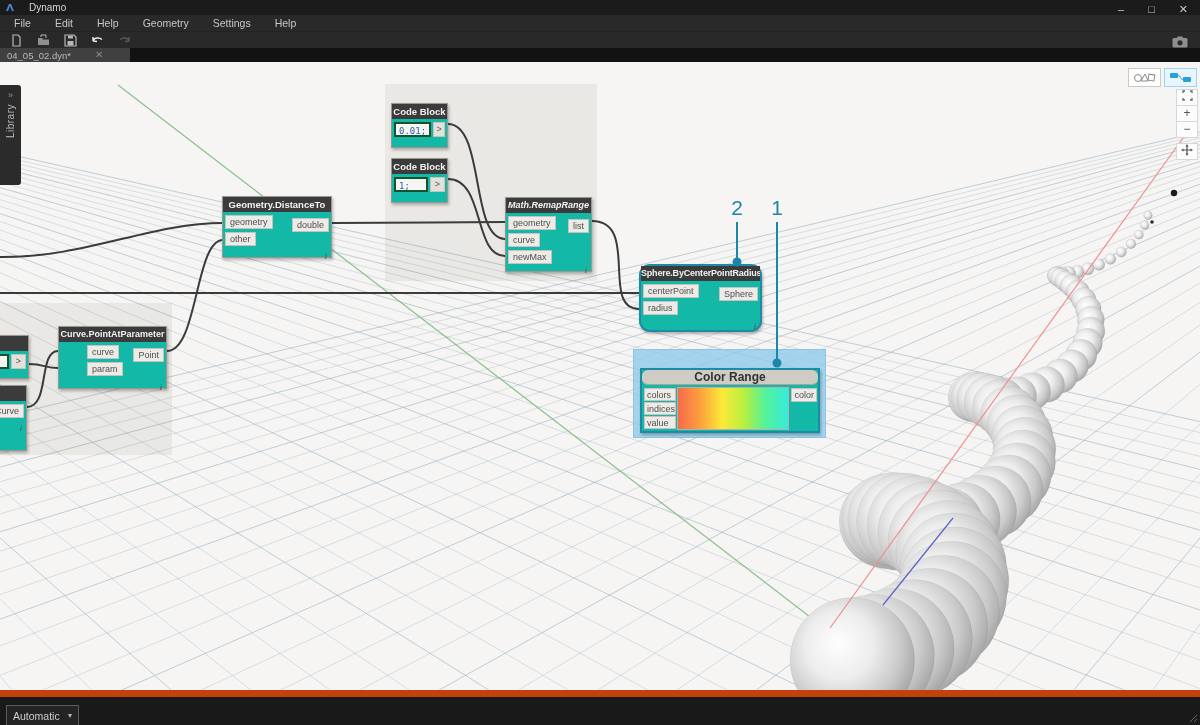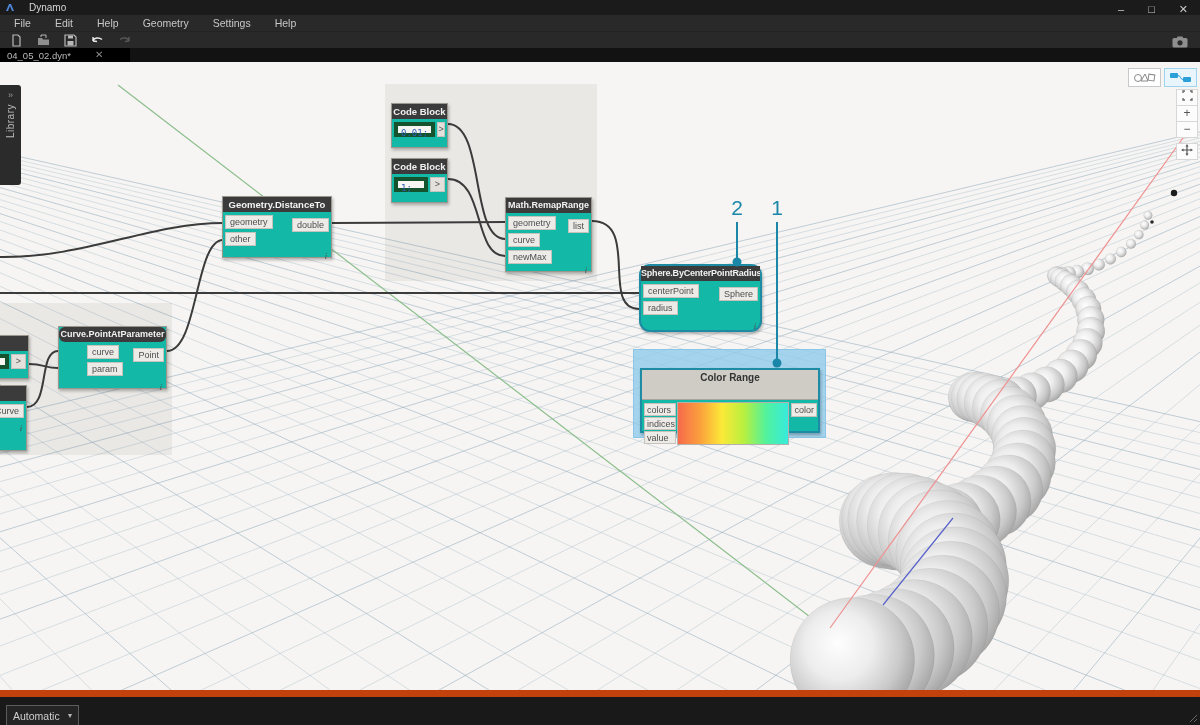--- a/index.html
+++ b/index.html
@@ -13,21 +13,21 @@
   .menubar { position:absolute; top:15px; left:0; width:1200px; height:16px;
     background:#292929; display:flex; align-items:center; padding-left:2px; }
   .menu-item { color:#c7c7c7; font-size:10.5px; padding:0 12px; }
   .toolbar { position:absolute; top:31px; left:0; width:1200px; height:17px;
     background:#292929; border-top:1px solid #232323; display:flex; align-items:center;
     gap:14px; padding-left:10px; }
   .tb-icon { width:13px; height:13px; display:inline-block; }
   .tb-right { position:absolute; right:12px; top:2px; }
   .tabbar { position:absolute; top:48px; left:0; width:1200px; height:14px;
     background:#121212; display:flex; }
-  .tab { width:130px; height:14px; background:#000000; color:#b9b9b9; font-size:9.5px;
+  .tab { width:130px; height:14px; background:#404040; color:#b9b9b9; font-size:9.5px;
     display:flex; align-items:center; justify-content:flex-start; padding:0 7px;gap:24px; }
   .tab-close { color:#8a8a8a; font-size:10px; line-height:10px; }
 
   .canvas { position:absolute; top:62px; left:0; width:1200px; height:628px;
     background:#f6f5f3; overflow:hidden; }
   .canvas svg.bg { position:absolute; top:0; left:0; }
 
   .library-tab { position:absolute; left:0; top:23px; width:21px; height:100px;
     background:#2b2b2b; border-radius:0 3px 3px 0; z-index:50; display:flex;
     flex-direction:column; align-items:center; padding-top:5px; gap:4px; }
@@ -43,26 +43,26 @@
     height:15px; line-height:15px; text-align:center; white-space:nowrap; overflow:hidden; }
   .node-body { position:relative; width:100%; }
   .prow { display:flex; margin-top:3px; }
   .pin { background:#edebe7; border:1px solid #c7c3bc; color:#4e4e4e; font-size:9px;
     padding:0 4px; height:14px; line-height:13px; margin-left:2px; white-space:nowrap; }
   .pout { position:absolute; right:2px; top:3px; background:#edebe7; border:1px solid #c7c3bc;
     color:#4e4e4e; font-size:9px; padding:0 4px; height:14px; line-height:13px; }
   .lacing { position:absolute; right:4px; bottom:0px; color:#4a4a4a; font-size:8.5px;
     font-style:italic; font-family:"Liberation Serif", serif; }
   .cb-row { display:flex; margin:3px 2px 0 2px; gap:2px; }
-  .cb-code { flex:1; background:#f7f5f2; border:4px solid #14532d; color:#2a5db0;
+  .cb-code { flex:1; background:#f7f5f2; border:2px solid #14532d; color:#2a5db0;
     font-family:"DejaVu Sans Mono", monospace; font-size:9px; padding:0 3px; height:15px; line-height:14px; }
   .cb-out { width:15px; background:#e4e1dc; border:1px solid #c7c3bc; color:#555;
     text-align:center; font-size:9px; height:15px; line-height:13px; }
-  .cr-header { background:#cfccc6; color:#333; font-size:10px; font-weight:bold;
-    height:30px; line-height:15px; text-align:center; border-bottom:1px solid #a8a49d; }
+  .cr-header { background:#cfccc6; color:#333; font-size:12px; font-weight:bold;
+    height:15px; line-height:15px; text-align:center; border-bottom:1px solid #a8a49d;border-radius:6px; }
   .cr-body { display:flex; position:relative; height:45px; padding-top:2px; }
   .cr-ports { width:34px; display:flex; flex-direction:column; }
   .cr-ports .pin { margin-top:1px; height:13px; line-height:12px; padding:0 2px; }
   .cr-grad { flex:1; margin:0 1px; border:1px solid #b5b1aa; }
   .cr-out { width:28px; position:relative; }
   .cr-out .pout { top:1px; right:1px; padding:0 2px; }
   .highlight-box { position:absolute; left:633px; top:287px; width:193px; height:89px;
     background:rgba(141,202,235,.78); border:1px solid #8cc5e6; z-index:5; }
   .ann-num { position:absolute; width:28px; text-align:center; color:#1b87a8;
     font-size:21px; z-index:41; }
@@ -367,38 +367,38 @@
         </div>
       <div class="prow">
           <span class="pin">other</span>
         </div>
       <span class="pout">double</span>
       <span class="lacing">i</span>
     </div>
   </div>
 
   <div class="node" style="left:505px; top:135px; width:87px; height:75px;">
-    <div class="node-header" style="font-size:9px;">Math.RemapRange</div>
+    <div class="node-header" style="font-size:9px;font-style:italic;">Math.RemapRange</div>
     <div class="node-body" style="height:59px;">
       <div class="prow">
           <span class="pin">geometry</span>
         </div>
       <div class="prow">
           <span class="pin">curve</span>
         </div>
       <div class="prow">
           <span class="pin">newMax</span>
         </div>
       <span class="pout">list</span>
       <span class="lacing">i</span>
     </div>
   </div>
 
   <div class="node" style="left:58px; top:264px; width:109px; height:63px;">
-    <div class="node-header" style="font-size:9px;border-radius:6px;">Curve.PointAtParameter</div>
+    <div class="node-header" style="font-size:9px;">Curve.PointAtParameter</div>
     <div class="node-body" style="height:47px;padding-left:26px;">
       <div class="prow">
           <span class="pin">curve</span>
         </div>
       <div class="prow">
           <span class="pin">param</span>
         </div>
       <span class="pout">Point</span>
       <span class="lacing">i</span>
     </div>

